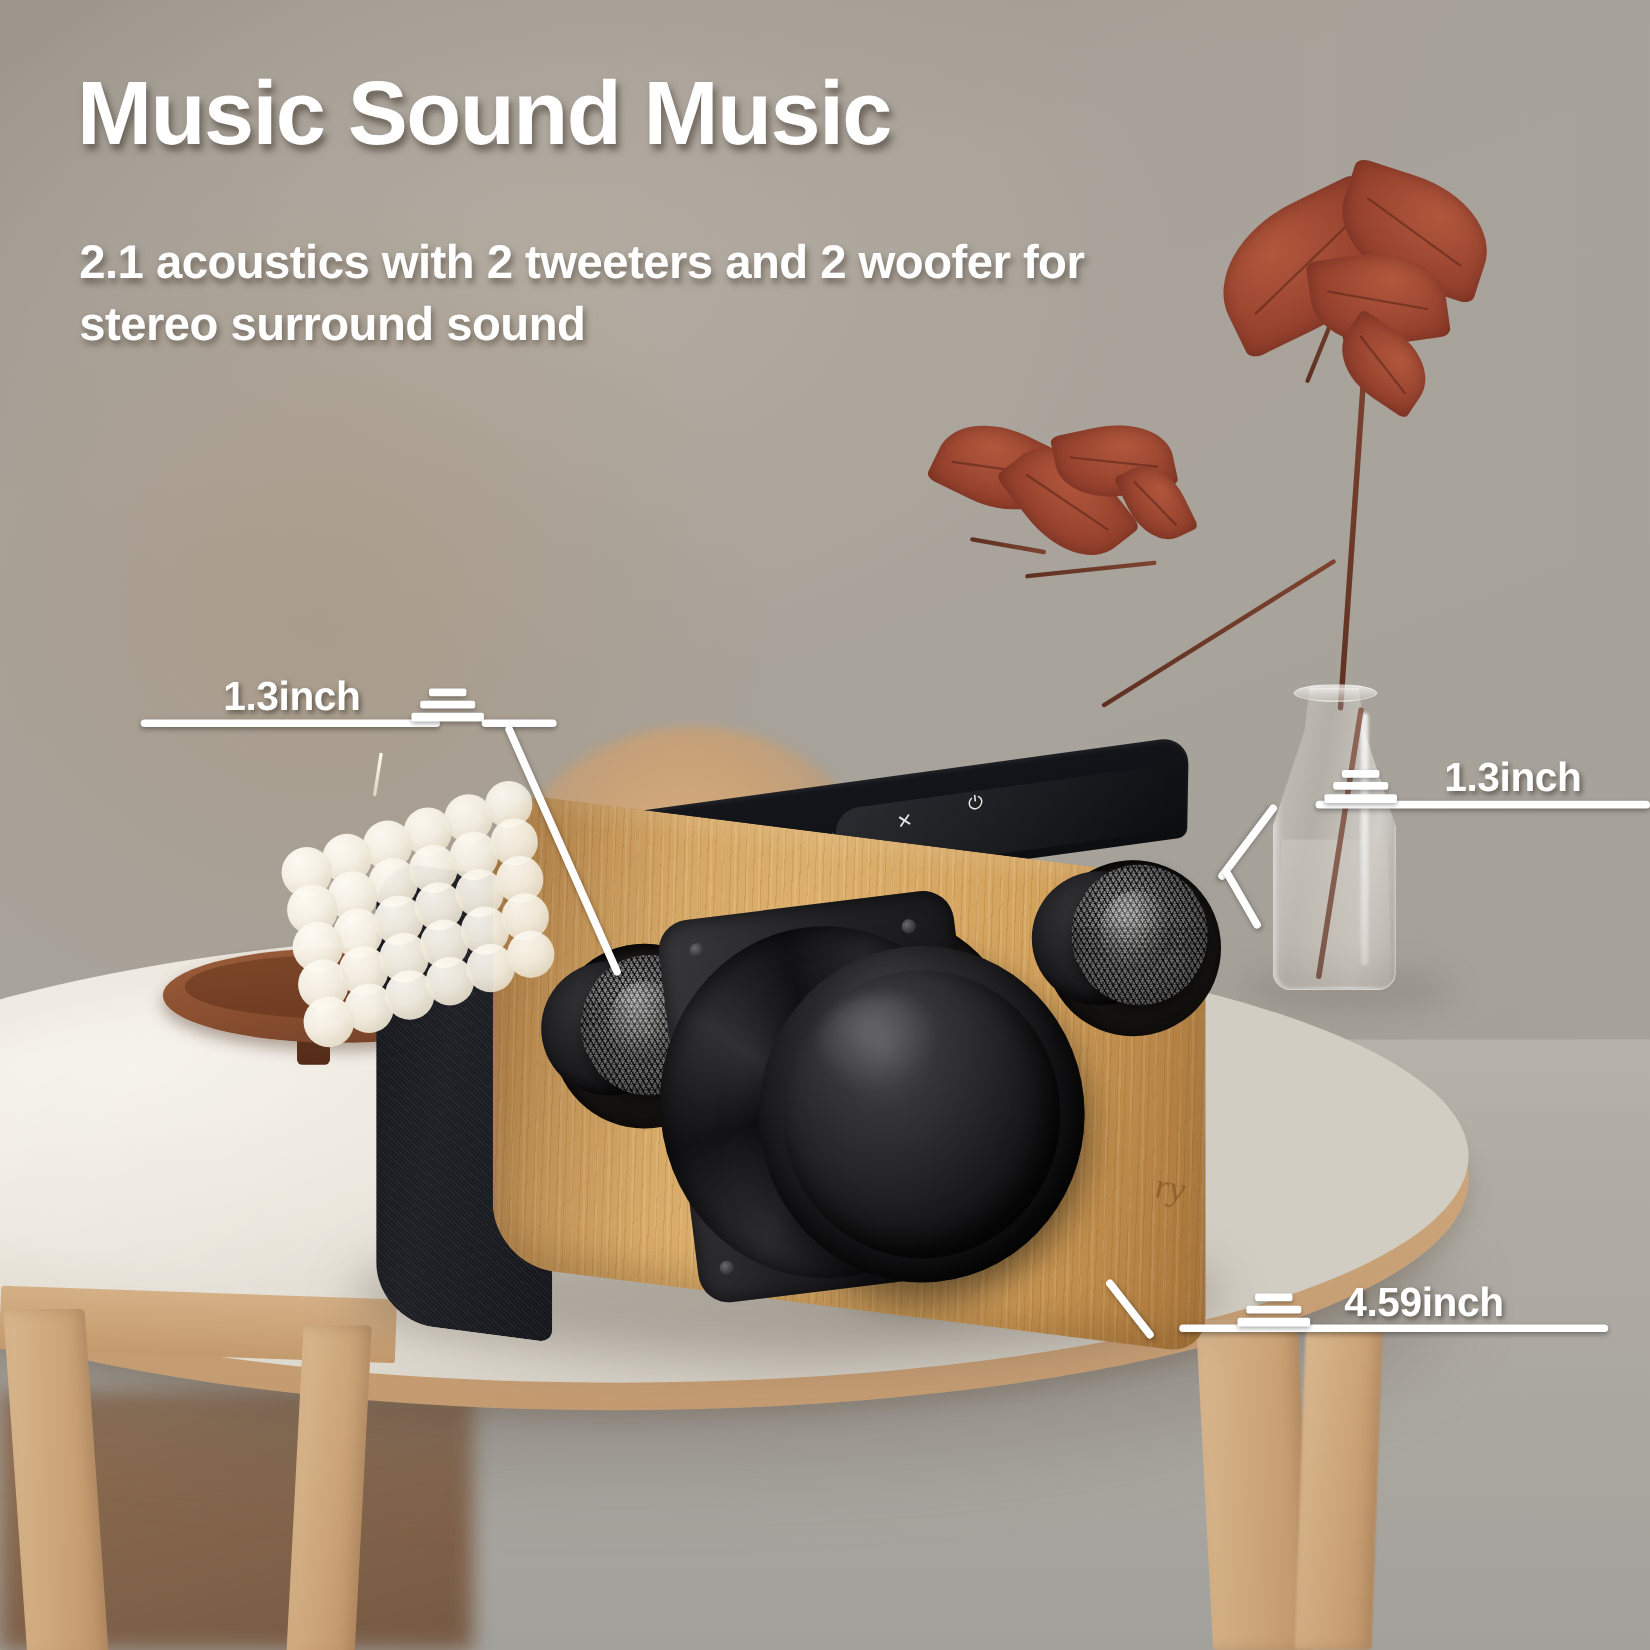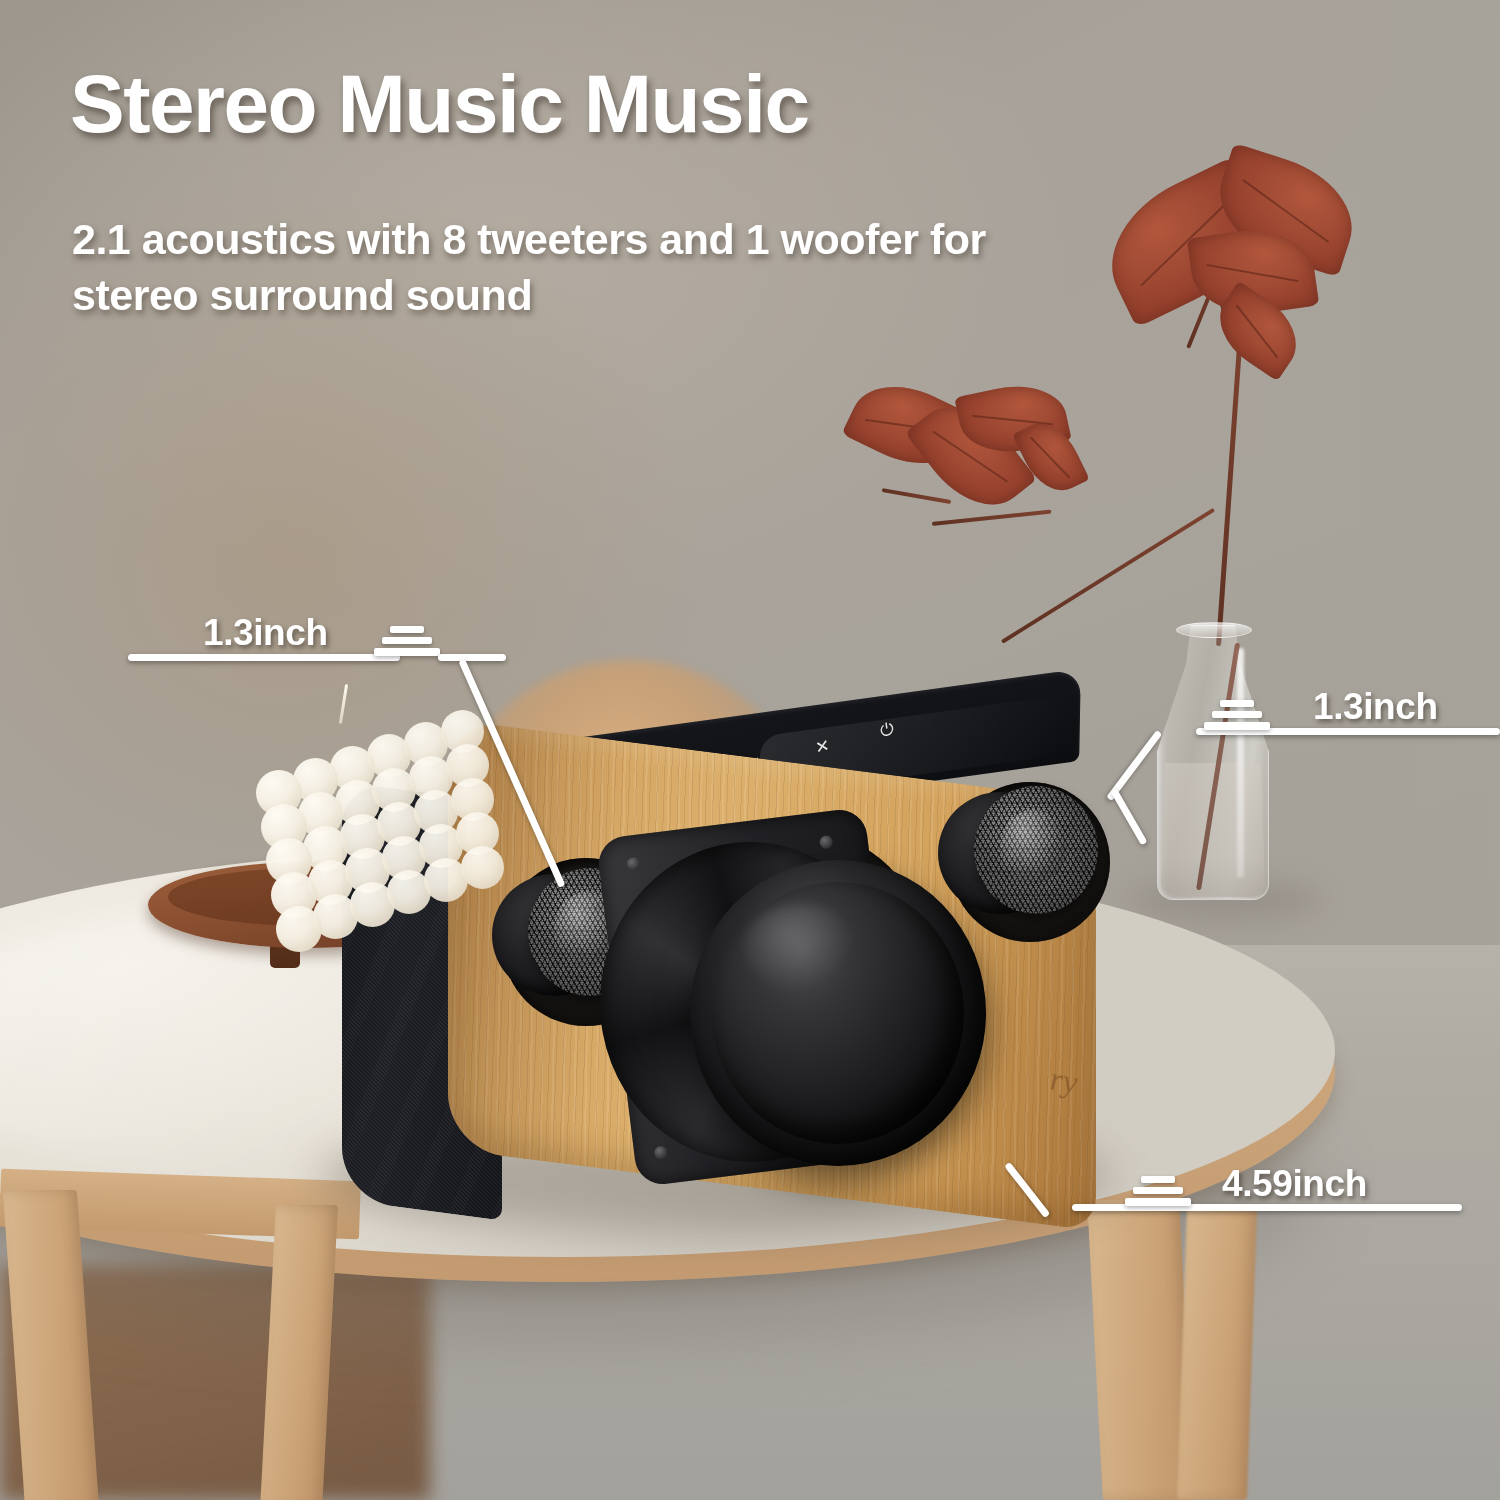--- a/index.html
+++ b/index.html
@@ -511,14 +511,14 @@
       <i style="left:8px;  top:11px; width:50px; height:7px;"></i>
       <i style="left:0;    top:22px; width:66px; height:8px;"></i>
     </div>
     <div class="cl-line" style="left:1044px; top:1150px; width:7px; height:66px;
          transform:rotate(-38deg); transform-origin:bottom center;"></div>
     <div class="cl-label" style="left:1222px; top:1163px;">4.59inch</div>
   </div>
 
 </div>
 
-<div class="headline">Stereo Music Music</div>
-<div class="subline">2.1 acoustics with 8 tweeters and 1 woofer for stereo surround sound</div>
+<div class="headline">Music Sound Music</div>
+<div class="subline">2.1 acoustics with 2 tweeters and 2 woofer for stereo surround sound</div>
 
 </body></html>

